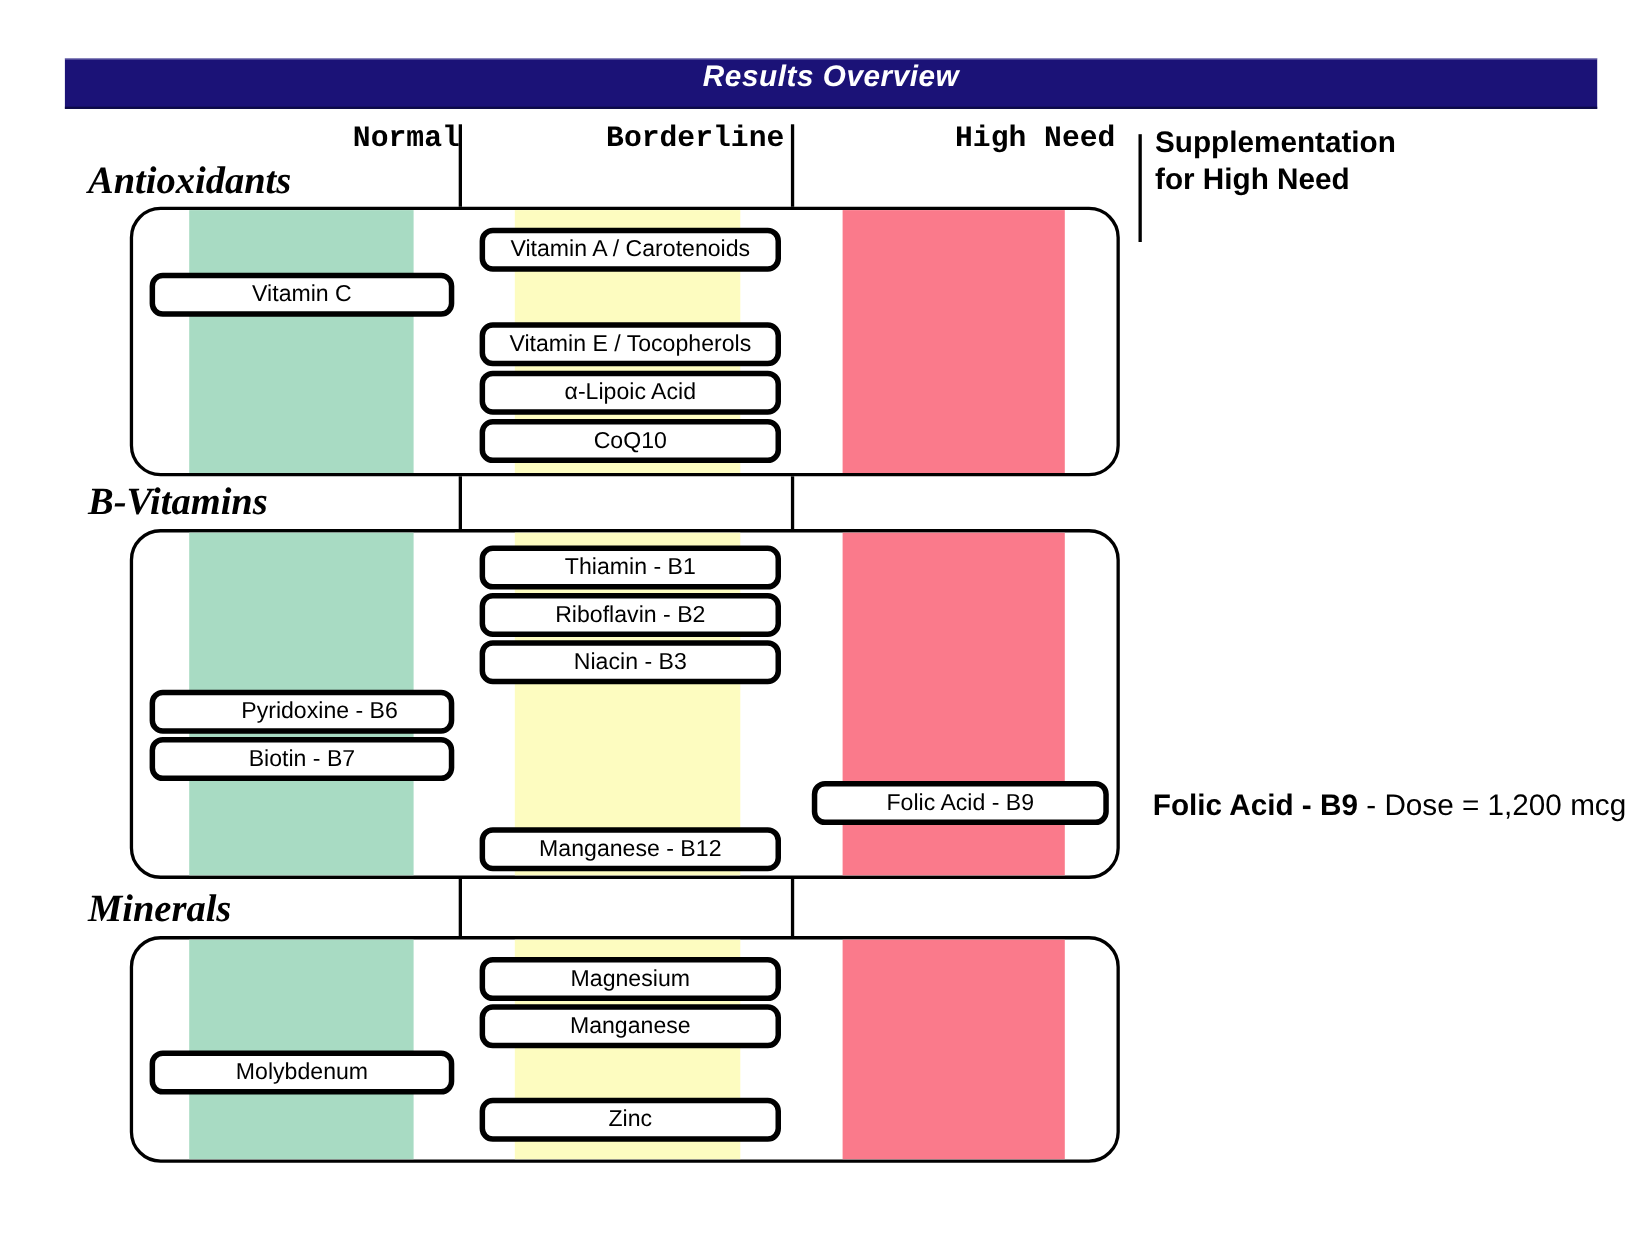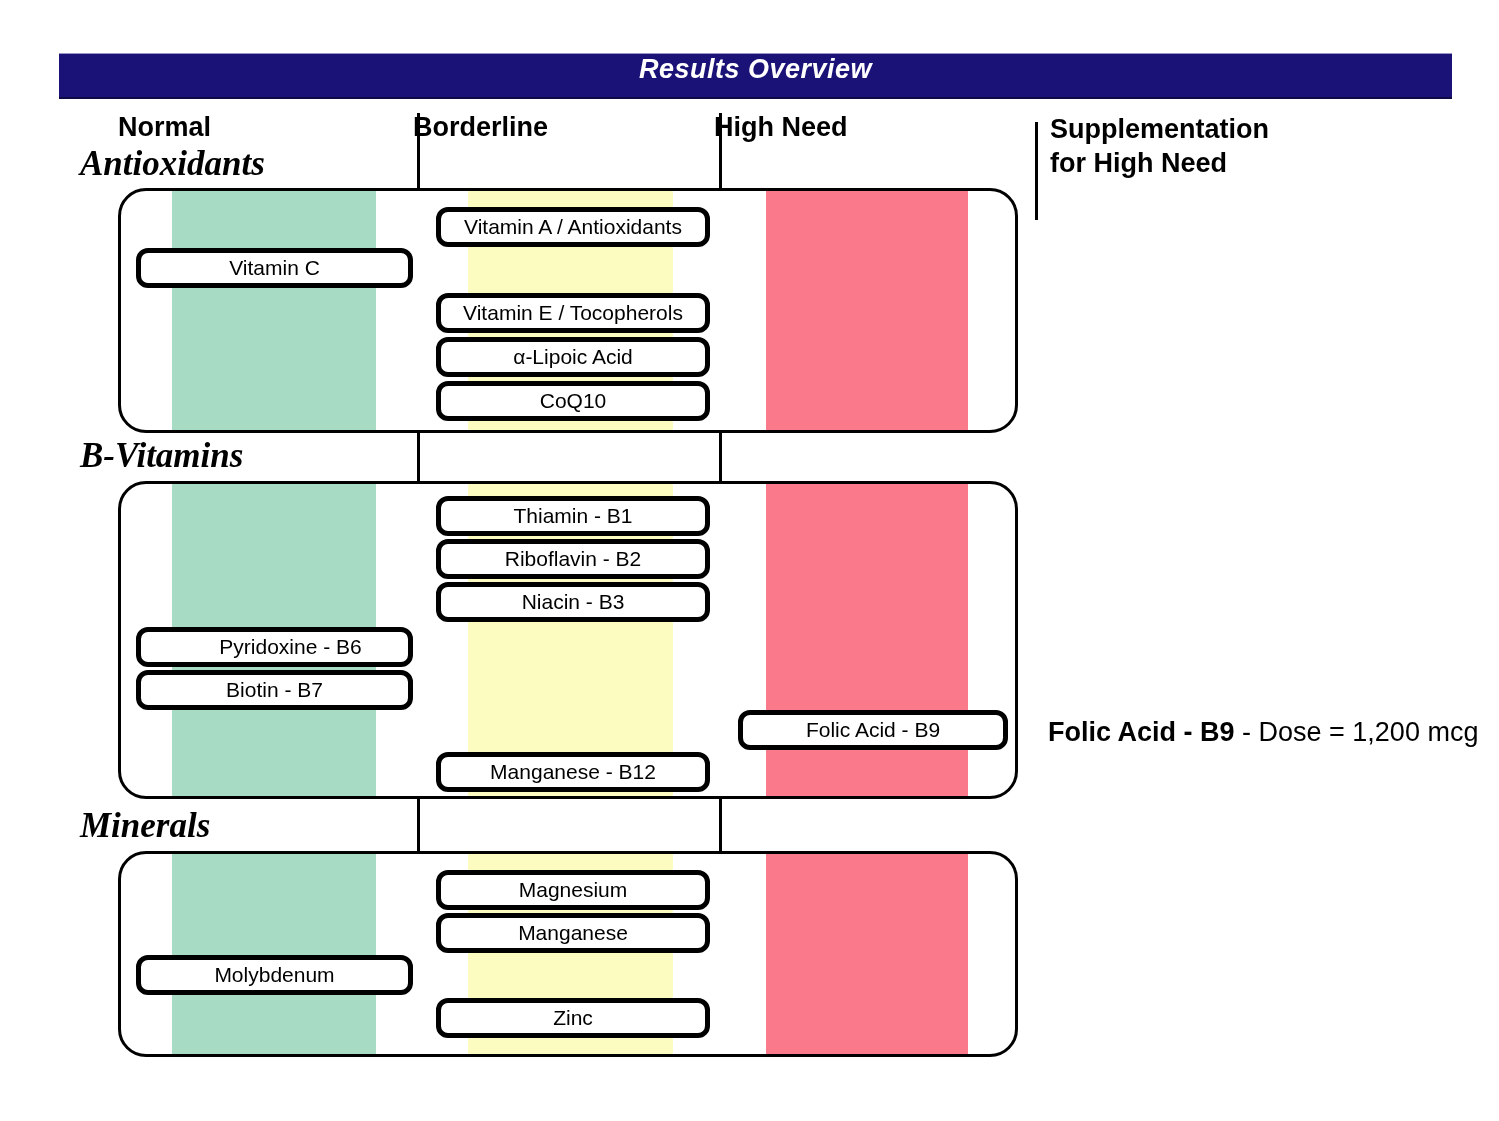--- a/index.html
+++ b/index.html
@@ -28,24 +28,25 @@
     font-weight: bold;
     font-style: italic;
     letter-spacing: 0.5px;
   }
 
   
   .col-header {
     position: absolute;
     top: 112px;
     width: 300px;
-    text-align: left;
+    text-align: right;
     font-size: 27px;
     font-weight: bold;
     color: #000000;
+    font-family: Liberation Mono, monospace;
   }
   .supp-header {
     position: absolute;
     left: 1050px; top: 112px;
     font-size: 27px;
     font-weight: bold;
     color: #000000;
     line-height: 34px;
     text-align: left;
   }
@@ -140,21 +141,21 @@
   <div class="vrule" style="left:719px; top:799px; height:52px;"></div>
 
   <div class="section-label" style="top:144px;">Antioxidants</div>
   <div class="section-label" style="top:436px;">B-Vitamins</div>
   <div class="section-label" style="top:806px;">Minerals</div>
 
   <div class="panel" style="top:188px; height:245px;">
     <div class="band normal" style="background-color: rgb(168, 219, 195);"></div>
     <div class="band borderline" style="background-color: rgb(253, 252, 192);"></div>
     <div class="band high" style="background-color: rgb(250, 122, 139);"></div>
-    <div class="pill col-borderline" style="top:16px;">Vitamin A / Antioxidants</div>
+    <div class="pill col-borderline" style="top:16px;">Vitamin A / Carotenoids</div>
     <div class="pill col-normal" style="top:57px;">Vitamin C</div>
     <div class="pill col-borderline" style="top:102px;">Vitamin E / Tocopherols</div>
     <div class="pill col-borderline" style="top:146px;">α-Lipoic Acid</div>
     <div class="pill col-borderline" style="top:190px;">CoQ10</div>
   </div>
 
   <div class="panel" style="top:481px; height:318px;">
     <div class="band normal" style="background-color: rgb(168, 219, 195);"></div>
     <div class="band borderline" style="background-color: rgb(253, 252, 192);"></div>
     <div class="band high" style="background-color: rgb(250, 122, 139);"></div>

